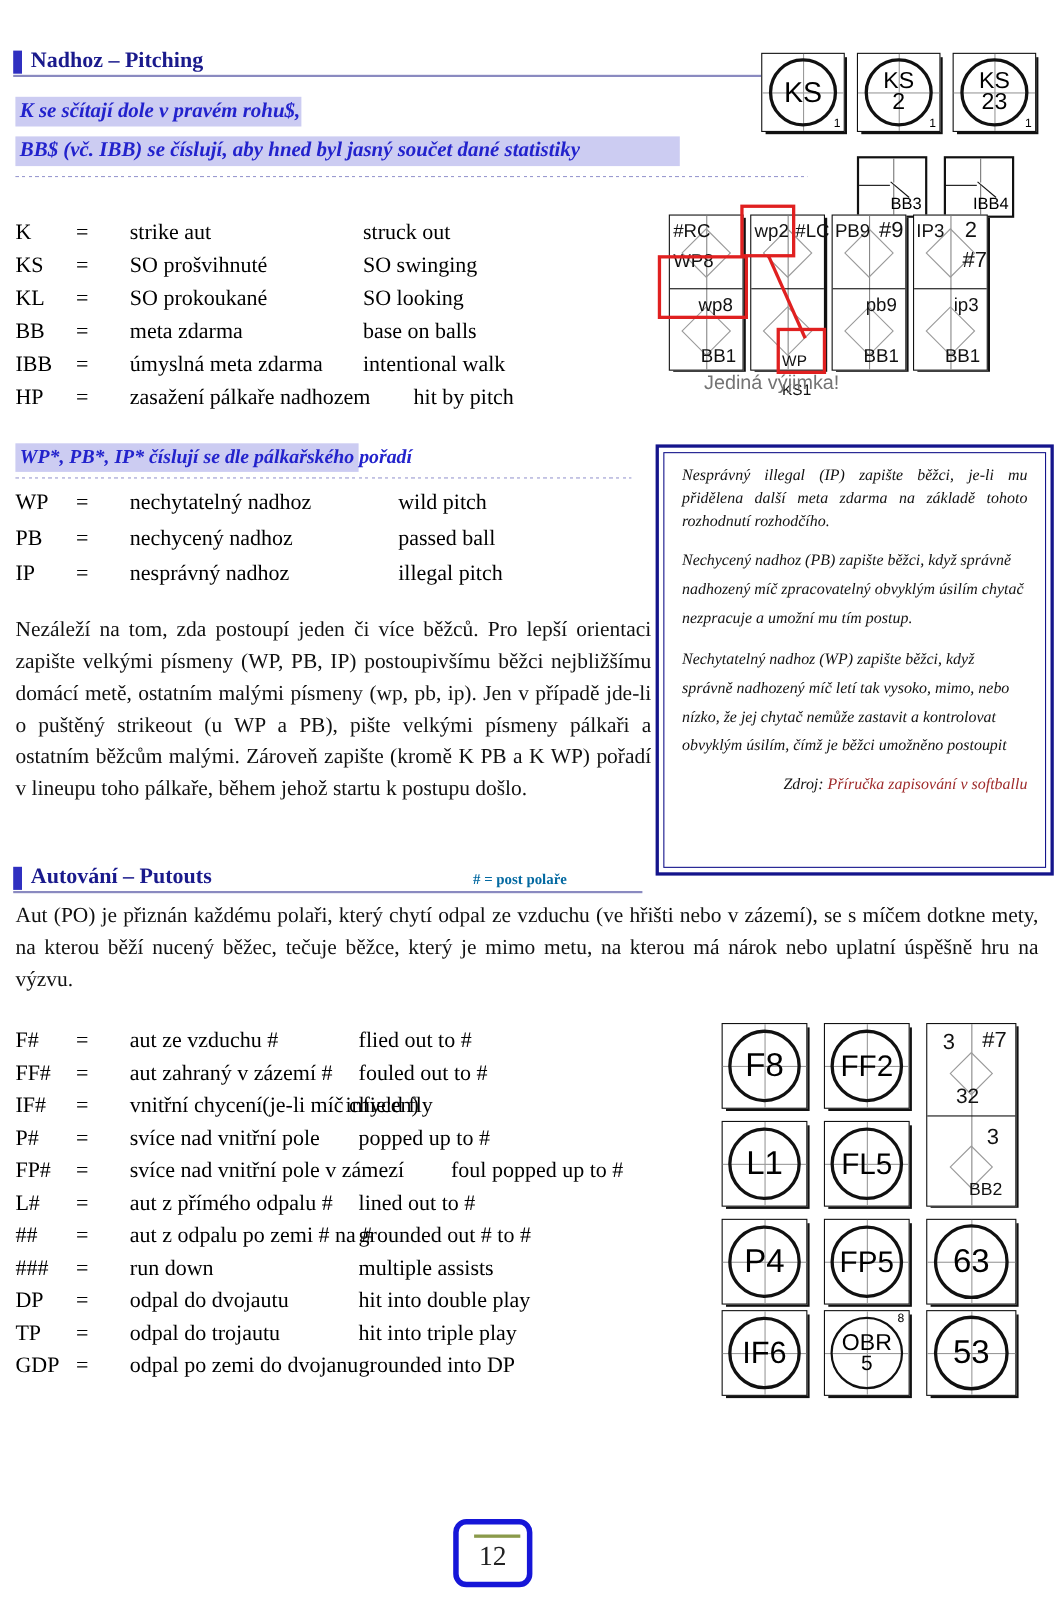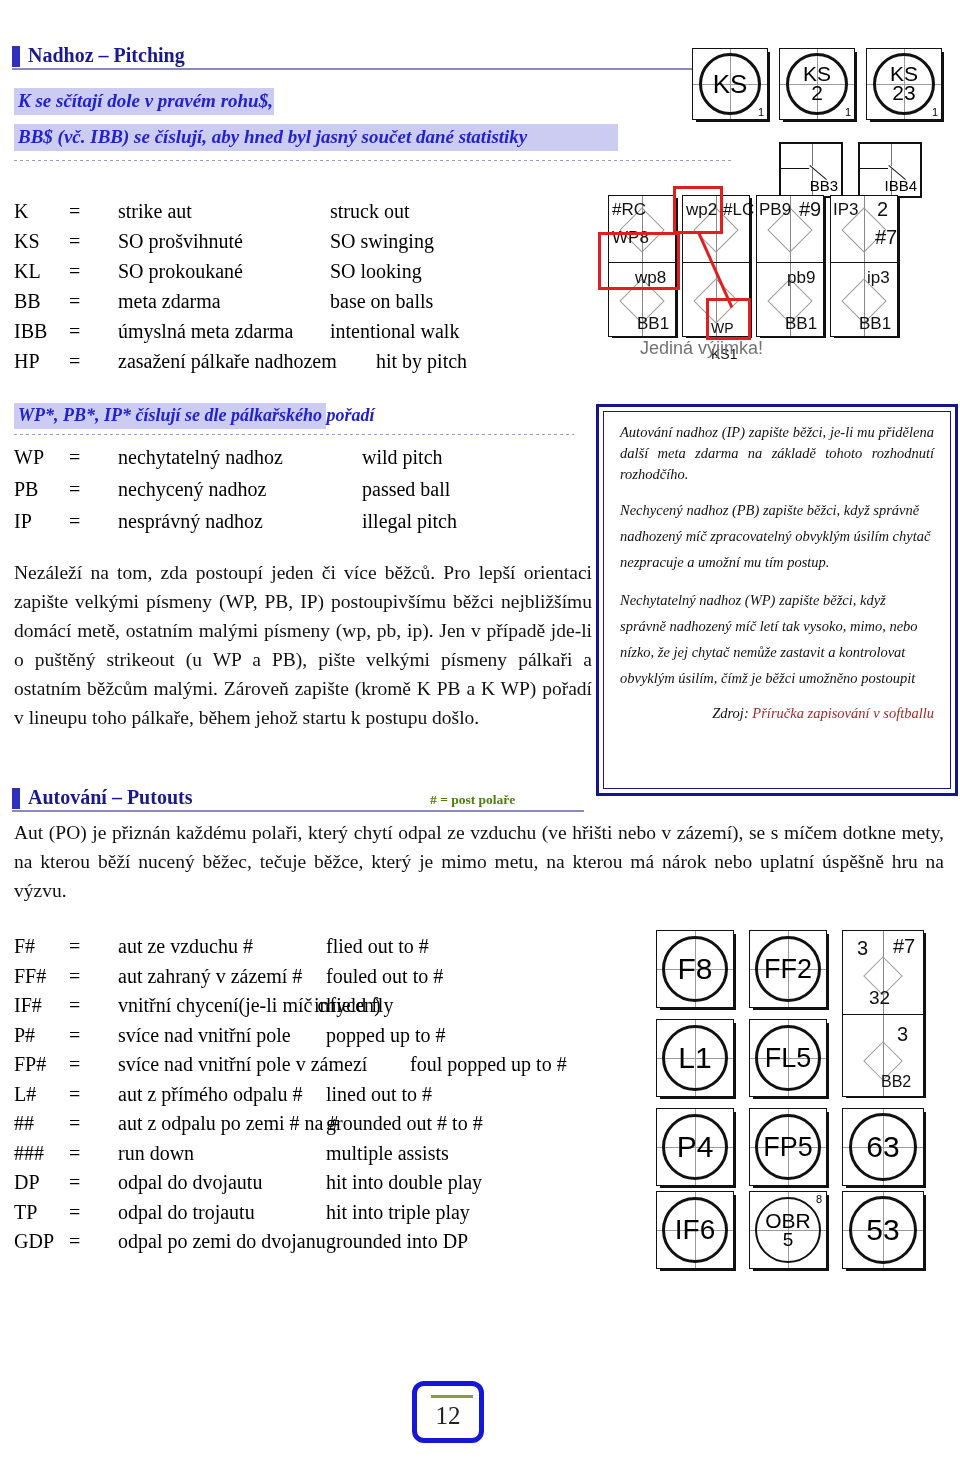--- a/index.html
+++ b/index.html
@@ -38,21 +38,21 @@
   .sec{position:absolute;height:26px;}
   .sec .tick{position:absolute;left:0;top:2px;width:8px;height:21px;background:#2f2fc0;}
   .sec .label{
     position:absolute;left:16px;top:0;
     font-family:"Liberation Serif", serif;
     font-weight:bold;font-size:20px;color:#1a1a8c;white-space:nowrap;
   }
   .sec .note{
     position:absolute;top:6px;
     font-family:"Liberation Serif", serif;
-    font-weight:bold;font-size:13.5px;color:#4d7c0f;white-space:nowrap;
+    font-weight:bold;font-size:13.5px;color:#0369a1;white-space:nowrap;
   }
   .sec .rule{
     position:absolute;left:12px;bottom:0;height:2px;background:#8a8ac0;
   }
 
   
   .hl{
     position:absolute;
     background:#ccccf2;
     color:#2222cc;
@@ -264,21 +264,21 @@
       <span class="c-eq">=</span>
       <span class="c-cz">nesprávný nadhoz</span>
       <span class="c-en" style="left:348px">illegal pitch</span>
     </div>
   </div>
 
   <div class="para" style="left:14px;top:558px;width:578px;">Nezáleží na tom, zda postoupí jeden či více běžců. Pro lepší orientaci zapište velkými písmeny (WP, PB, IP) postoupivšímu běžci nejbližšímu domácí metě, ostatním malými písmeny (wp, pb, ip). Jen v případě jde-li o puštěný strikeout (u WP a PB), pište velkými písmeny pálkaři a ostatním běžcům malými. Zároveň zapište (kromě K PB a K WP) pořadí v lineupu toho pálkaře, během jehož startu k postupu došlo.</div>
 
   <div class="notebox">
     <div class="inner">
-      <p>Autování nadhoz (IP) zapište běžci, je-li mu přidělena další meta zdarma na základě tohoto rozhodnutí rozhodčího.</p>
+      <p>Nesprávný illegal (IP) zapište běžci, je-li mu přidělena další meta zdarma na základě tohoto rozhodnutí rozhodčího.</p>
       <p class="loose">Nechycený nadhoz (PB) zapište běžci, když správně nadhozený míč zpracovatelný obvyklým úsilím chytač nezpracuje a umožní mu tím postup.</p>
       <p class="loose">Nechytatelný nadhoz (WP) zapište běžci, když správně nadhozený míč letí tak vysoko, mimo, nebo nízko, že jej chytač nemůže zastavit a kontrolovat obvyklým úsilím, čímž je běžci umožněno postoupit</p>
       <p class="src"><span>Zdroj:</span> <span class="s-red">Příručka zapisování v softballu</span></p>
     </div>
   </div>
 
   <div class="sec" style="left:12px;top:786px;width:580px;">
     <div class="tick"></div>
     <div class="label">Autování – Putouts</div>
     <div class="note" style="left:418px"># = post polaře</div>

